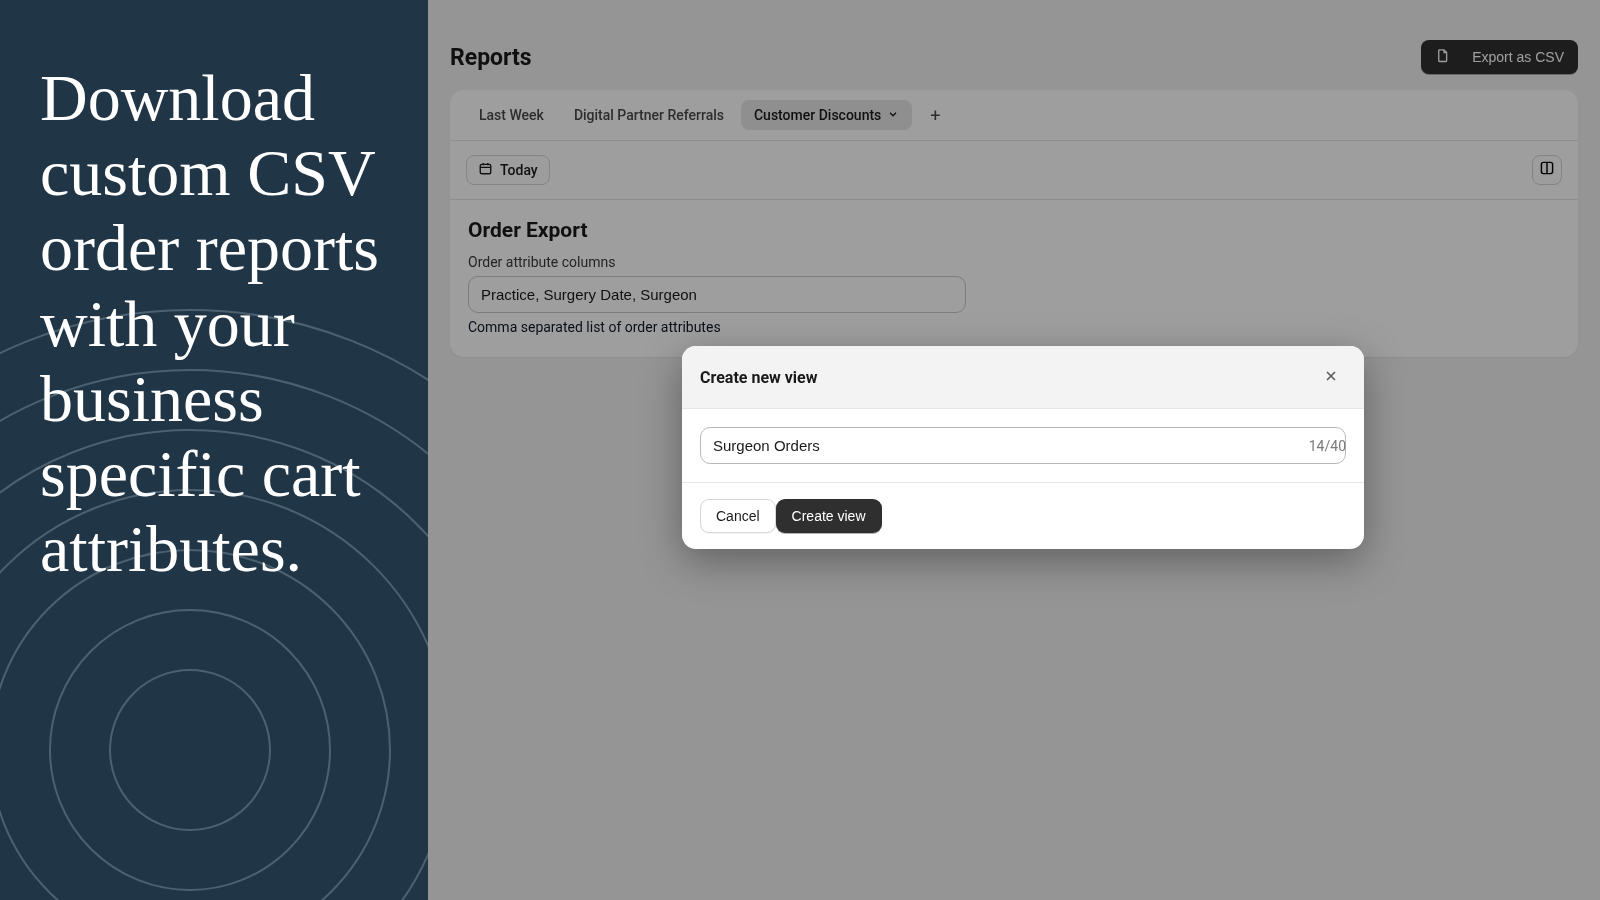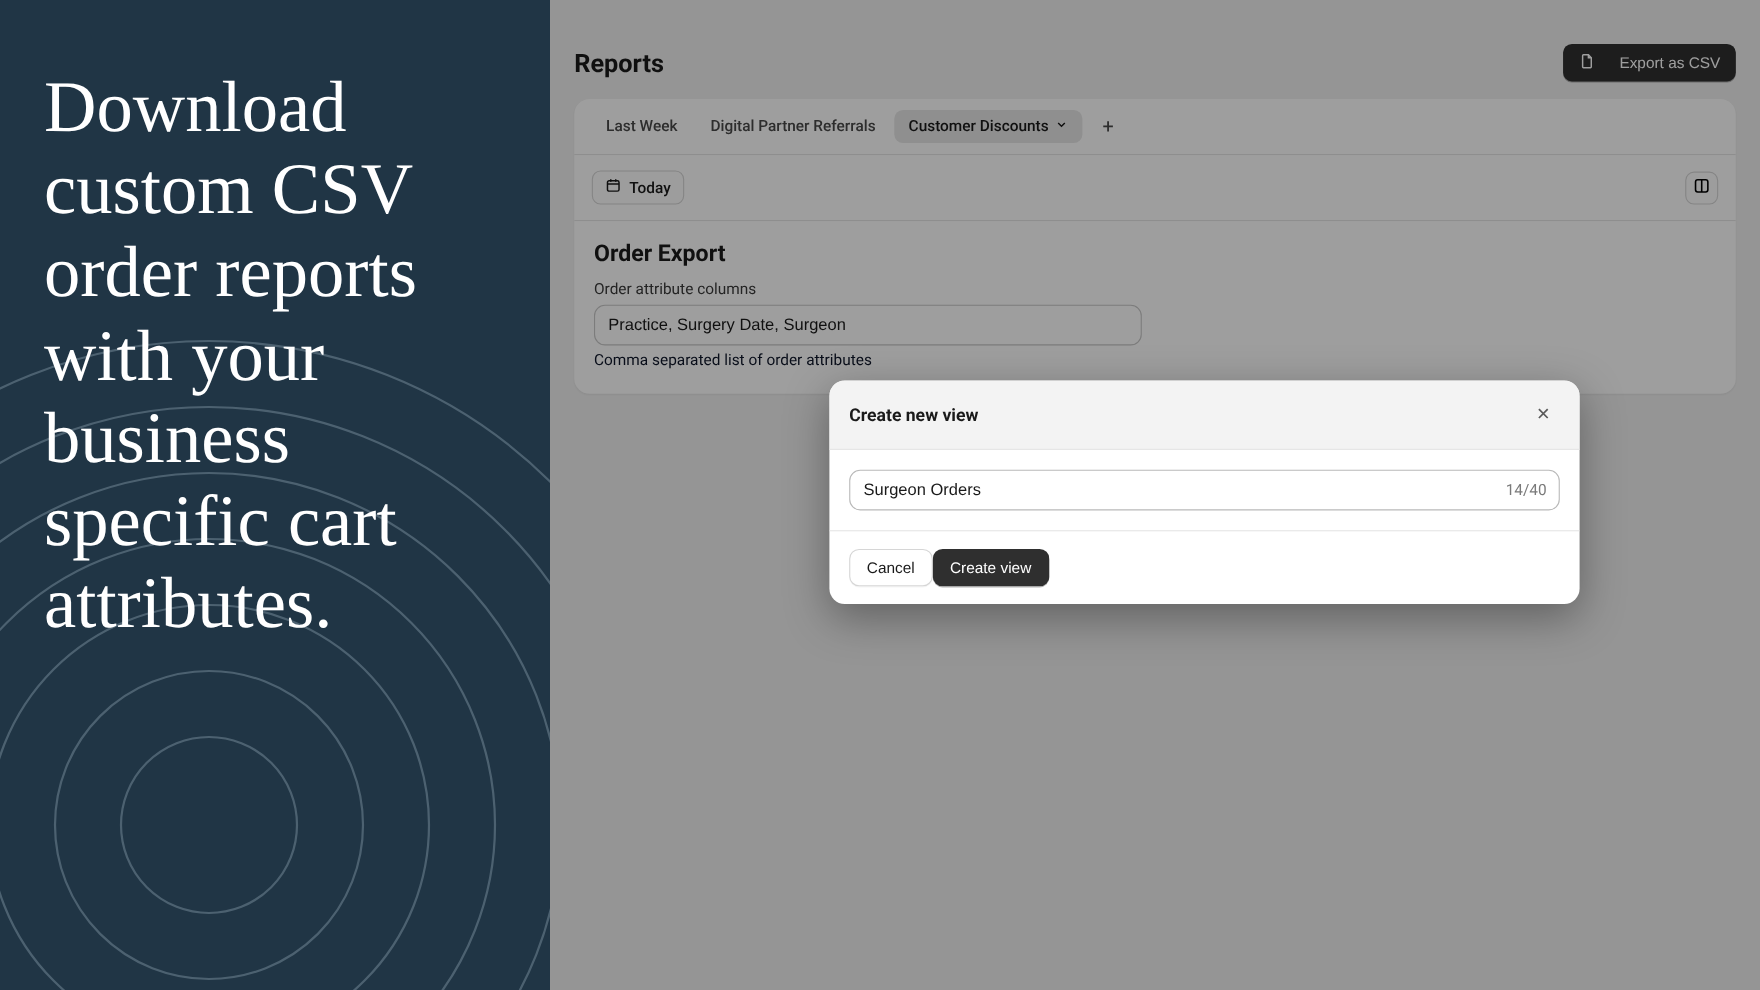--- a/index.html
+++ b/index.html
@@ -1,21 +1,21 @@
 <!DOCTYPE html>
 <html><head>
 <meta charset="utf-8">
 <style>
   * { box-sizing: border-box; margin: 0; padding: 0; }
   html, body { width: 1600px; height: 900px; overflow: hidden; font-family: -apple-system, BlinkMacSystemFont, "Segoe UI", Roboto, sans-serif; }
   body { display: flex; background: #fff; }
 
   
   .promo {
-    width: 500px;
+    width: 428px;
     height: 900px;
     background: #203545;
     color: #fff;
     position: relative;
     overflow: hidden;
     padding: 60px 40px;
   }
   .promo-text {
     font-family: Georgia, "Times New Roman", serif;
     font-size: 66px;
@@ -233,21 +233,21 @@
     width: 100%;
     border: 1px solid #b9b9b9;
     border-radius: 10px;
     padding: 9px 66px 9px 12px;
     font-size: 15px;
     color: #1a1a1a;
     background: #fff;
   }
   .char-count {
     position: absolute;
-    right: 12px;
+    right: 0;
     top: 50%;
     transform: translateY(-50%);
     font-size: 14px;
     color: #7a7a7a;
   }
   .modal-footer {
     border-top: 1px solid #e5e5e5;
     padding: 16px 18px;
     display: flex;
     gap: 0;

